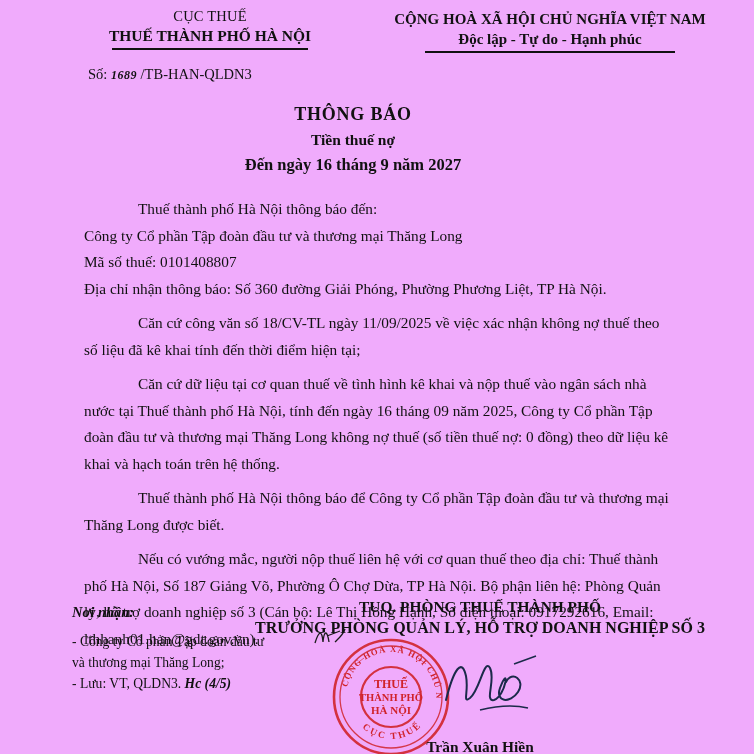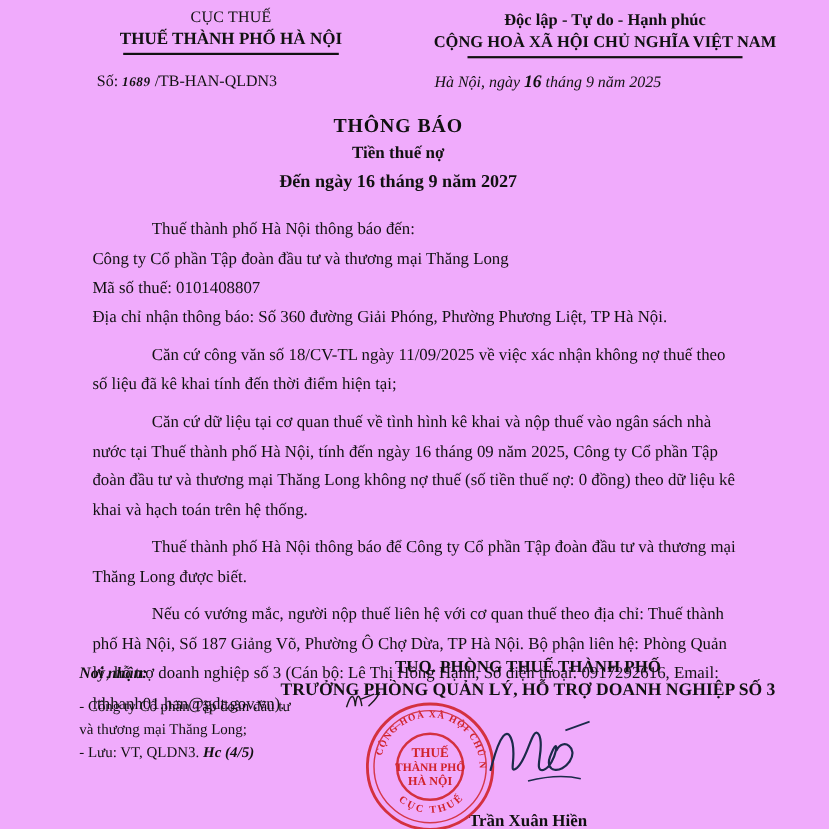--- a/index.html
+++ b/index.html
@@ -85,21 +85,21 @@
   .placedate .hand {
     font-style: italic;
     font-weight: bold;
     font-size: 16px;
   }
 
   
   .title-block {
     position: absolute;
     top: 104px;
-    left: 12px;
+    left: 3px;
     width: 700px;
     text-align: center;
   }
   .t1 {
     font-size: 18px;
     font-weight: bold;
     letter-spacing: .8px;
   }
   .t2 {
     font-size: 15.5px;
@@ -203,40 +203,32 @@
 
 <div id="page">
 
   <div class="hdr">
     <div class="hdr-left">
       <div class="l1">CỤC THUẾ</div>
       <div class="l2">THUẾ THÀNH PHỐ HÀ NỘI</div>
       <div class="rule rule-left"></div>
     </div>
     <div class="hdr-right">
+      <div class="l2b">CỘNG HOÀ XÃ HỘI CHỦ NGHĨA VIỆT NAM</div>
       <div class="l2b">Độc lập - Tự do - Hạnh phúc</div>
-      <div class="l2b">CỘNG HOÀ XÃ HỘI CHỦ NGHĨA VIỆT NAM</div>
       <div class="rule rule-right"></div>
     </div>
   </div>
 
   <div class="numline">
     <span>Số:</span>
     <span class="hand">1689</span>
     <span>/TB-HAN-QLDN3</span>
   </div>
 
-  <div class="placedate">
-    <span>Hà Nội, ngày</span>
-    <span class="hand">16</span>
-    <span>tháng</span>
-    <span>9</span>
-    <span>năm</span>
-    <span>2025</span>
-  </div>
 
   <div class="title-block">
     <div class="t1">THÔNG BÁO</div>
     <div class="t2">Tiền thuế nợ</div>
     <div class="t3">Đến ngày 16 tháng 9 năm 2027</div>
   </div>
 
   <div class="body">
     <p class="ind">Thuế thành phố Hà Nội thông báo đến:</p>
     <p>Công ty Cổ phần Tập đoàn đầu tư và thương mại Thăng Long</p>

